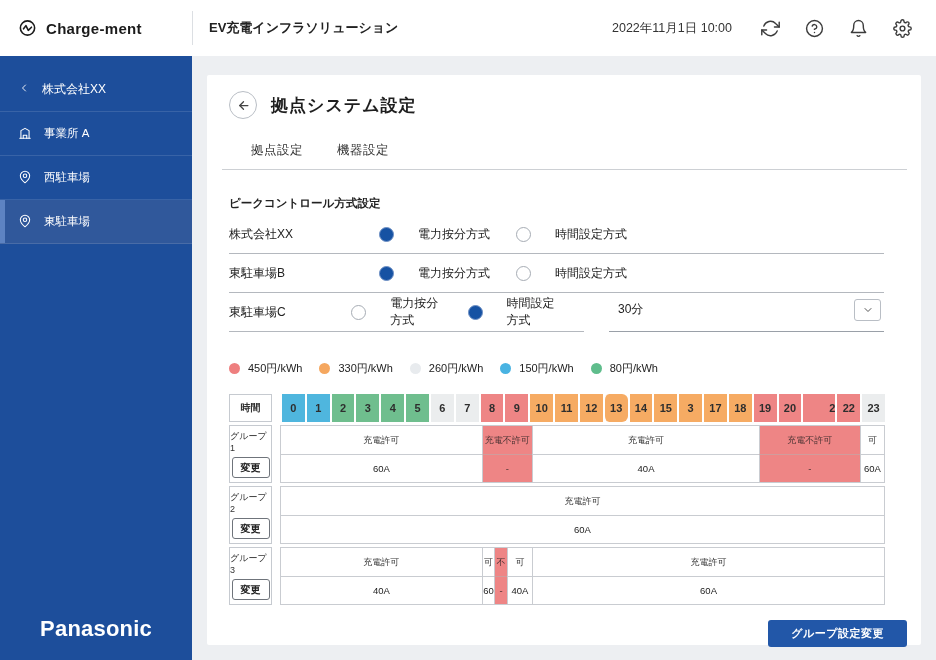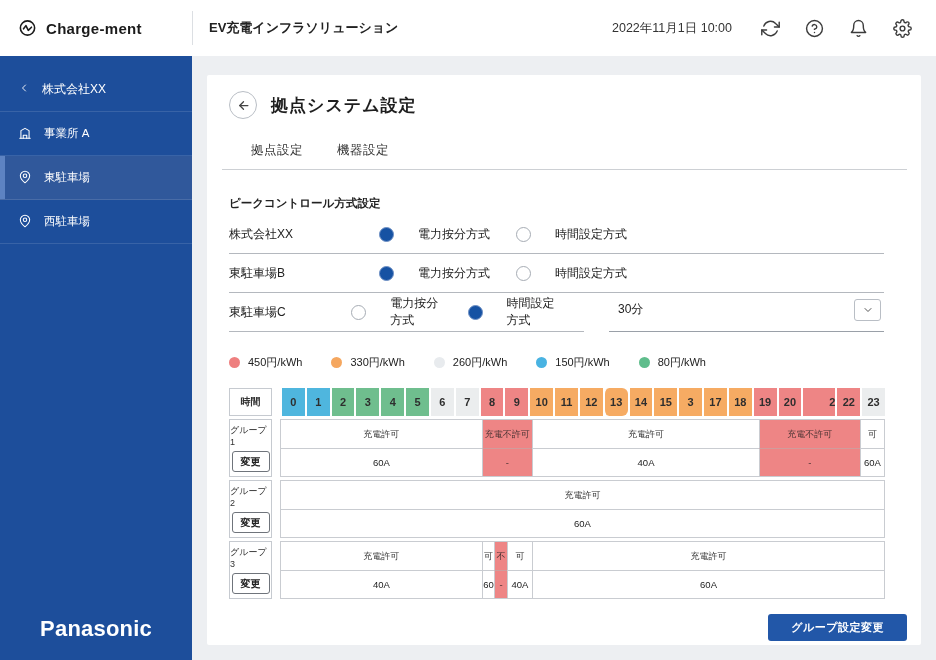--- a/index.html
+++ b/index.html
@@ -51,21 +51,21 @@
   .mr-main.short{flex:0 0 355px}
   .mr-label{width:150px;font-size:12px;color:#222}
   .radio{display:flex;align-items:center;gap:24px;font-size:12px;margin-right:26px;cursor:pointer}
   .rdot{width:15px;height:15px;border-radius:50%;border:1px solid #a6acb4;background:#fff;flex:0 0 auto}
   .rdot.on{background:#1652a3;border-color:#6d8fc4}
   .interval{display:flex;align-items:center;justify-content:space-between;flex:1;margin-left:25px;border-bottom:1px solid #9aa0a8;padding:0 3px 5px 9px;cursor:pointer}
   .interval-value{font-size:12px;color:#222}
   .chev-box{width:27px;height:22px;border:1px solid #b9bec5;border-radius:3px;background:#fff;display:flex;align-items:center;justify-content:center}
   .chev-box svg{width:12px;height:12px;stroke:#555;fill:none;stroke-width:2;stroke-linecap:round;stroke-linejoin:round}
 
-  .legend{display:flex;align-items:center;gap:29px;margin-top:23px;padding-left:7px;font-size:11px;color:#222}
+  .legend{display:flex;align-items:center;gap:17px;margin-top:29px;padding-left:7px;font-size:11px;color:#222}
   .legend-item{display:flex;align-items:center}
   .dot{width:11px;height:11px;border-radius:50%;display:inline-block;margin-right:8px}
 
   
   .schedule{width:656px;margin-top:18px;margin-left:7px}
   .sch-row{display:grid;grid-template-columns:43px 8px repeat(48,1fr)}
   .sch-hdr{grid-template-rows:28px}
   .sch-group{grid-template-rows:29px 29px;margin-top:3px}
   .cell-time{grid-column:1;border:1px solid #c6cad0;background:#fff;display:flex;align-items:center;justify-content:center;font-size:10px;font-weight:bold;color:#333}
   .hdr-hour{display:flex;align-items:center;justify-content:center;font-size:11px;font-weight:bold;color:#2e2e2e;border-left:2px solid #fff}
@@ -143,34 +143,34 @@
       <span>
         <svg width="14" height="14" viewBox="0 0 24 24">
             <path d="M3 21h18"></path>
             <path d="M5 21V8l7-4 7 4v13"></path>
             <path d="M9 21v-5h6v5"></path>
           </svg>
       </span>
       <span>事業所 A</span>
     </div>
     <nav id="side-locations">
+        <div class="side-row side-item">
+          <span><svg width="14" height="14" viewBox="0 0 24 24" fill="none" stroke="#fff" stroke-width="1.8" stroke-linecap="round" stroke-linejoin="round">
+              <path d="M20 10c0 6-8 12-8 12s-8-6-8-12a8 8 0 0 1 16 0z"></path>
+              <circle cx="12" cy="10" r="3"></circle>
+            </svg></span>
+          <span>西駐車場</span>
+        </div>
         <div class="side-row side-item selected">
           <span class="accent"></span>
           <span><svg width="14" height="14" viewBox="0 0 24 24" fill="none" stroke="#fff" stroke-width="1.8" stroke-linecap="round" stroke-linejoin="round">
               <path d="M20 10c0 6-8 12-8 12s-8-6-8-12a8 8 0 0 1 16 0z"></path>
               <circle cx="12" cy="10" r="3"></circle>
             </svg></span>
           <span>東駐車場</span>
-        </div>
-        <div class="side-row side-item">
-          <span><svg width="14" height="14" viewBox="0 0 24 24" fill="none" stroke="#fff" stroke-width="1.8" stroke-linecap="round" stroke-linejoin="round">
-              <path d="M20 10c0 6-8 12-8 12s-8-6-8-12a8 8 0 0 1 16 0z"></path>
-              <circle cx="12" cy="10" r="3"></circle>
-            </svg></span>
-          <span>西駐車場</span>
         </div>
       </nav>
     <div class="panasonic">Panasonic</div>
   </aside>
 
   <main class="content">
     <div class="card">
 
       <div class="page-head">
         <span class="back-btn">

